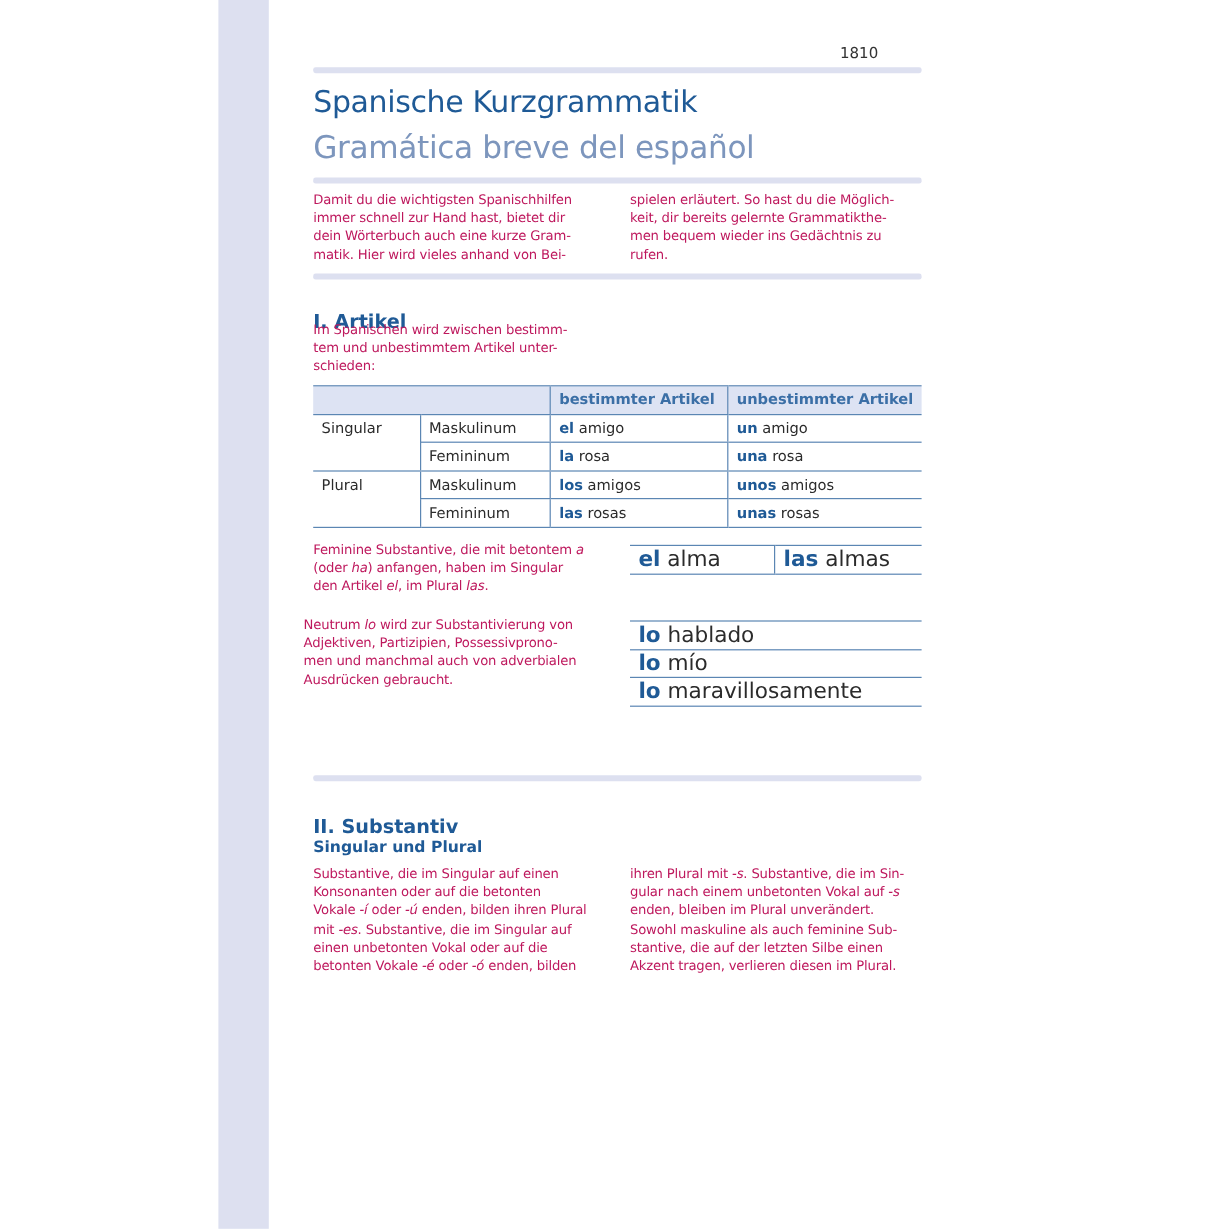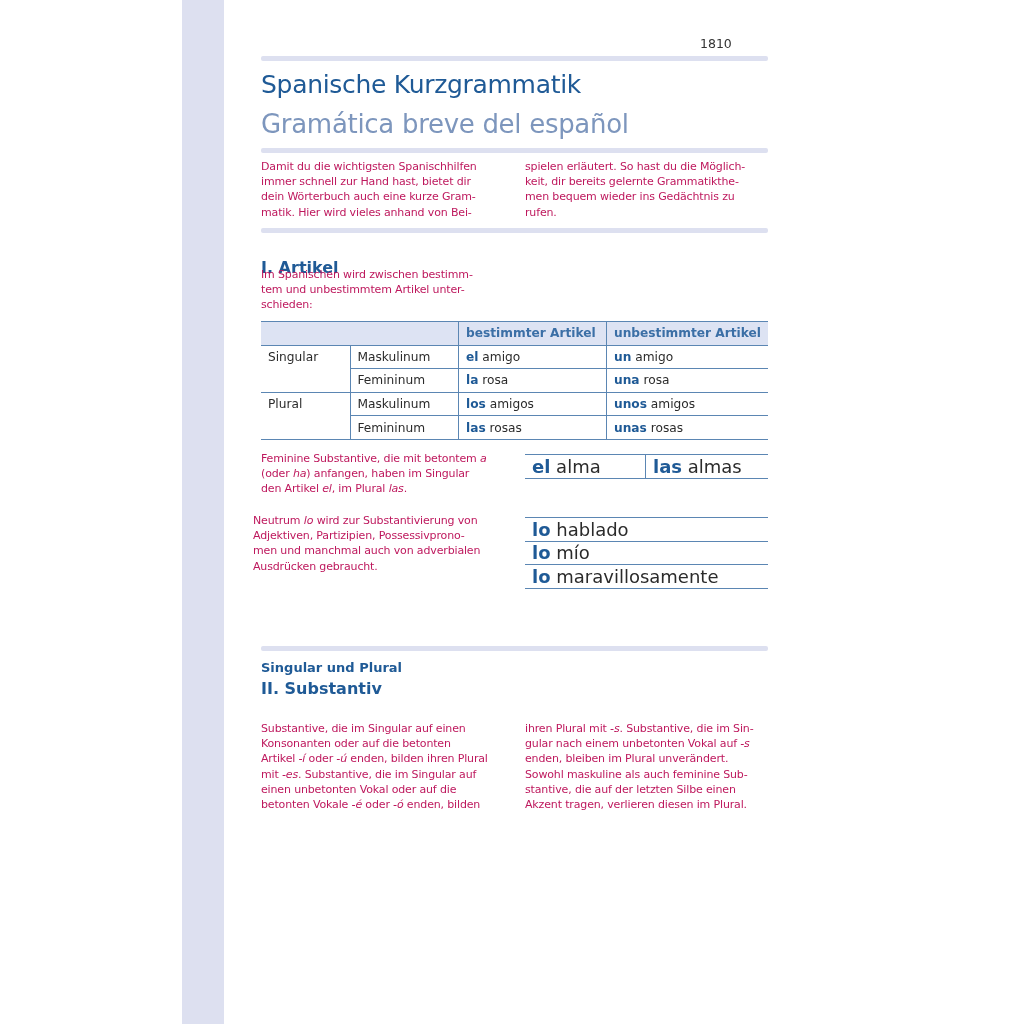--- a/index.html
+++ b/index.html
@@ -126,26 +126,26 @@
       </tr>
   <tr>
         <td><span class="b">lo</span><span> maravillosamente</span></td>
       </tr>
 </tbody>
   </table>
 
 <div class="rule" style="top:646px"></div>
 
 <div class="h2" style="left:261px;top:664px">II. Substantiv</div>
-<div class="h3" style="left:261px;top:660px">Singular und Plural</div>
+<div class="h3" style="left:261px;top:699px">Singular und Plural</div>
 
 <div class="abs txt col" style="left:261px;top:721px;width:250px">
   <div>Substantive, die im Singular auf einen</div>
   <div>Konsonanten oder auf die betonten</div>
-  <div><span>Artikel </span><i>-í</i><span> oder </span><i>-ú</i><span> enden, bilden ihren Plural</span></div>
+  <div><span>Vokale </span><i>-í</i><span> oder </span><i>-ú</i><span> enden, bilden ihren Plural</span></div>
   <div><span>mit </span><i>-es</i><span>. Substantive, die im Singular auf</span></div>
   <div>einen unbetonten Vokal oder auf die</div>
   <div><span>betonten Vokale </span><i>-é</i><span> oder </span><i>-ó</i><span> enden, bilden</span></div>
 </div>
 
 <div class="abs txt col" style="left:525px;top:721px;width:250px">
   <div><span>ihren Plural mit </span><i>-s</i><span>. Substantive, die im Sin-</span></div>
   <div><span>gular nach einem unbetonten Vokal auf </span><i>-s</i></div>
   <div>enden, bleiben im Plural unverändert.</div>
   <div>Sowohl maskuline als auch feminine Sub-</div>

